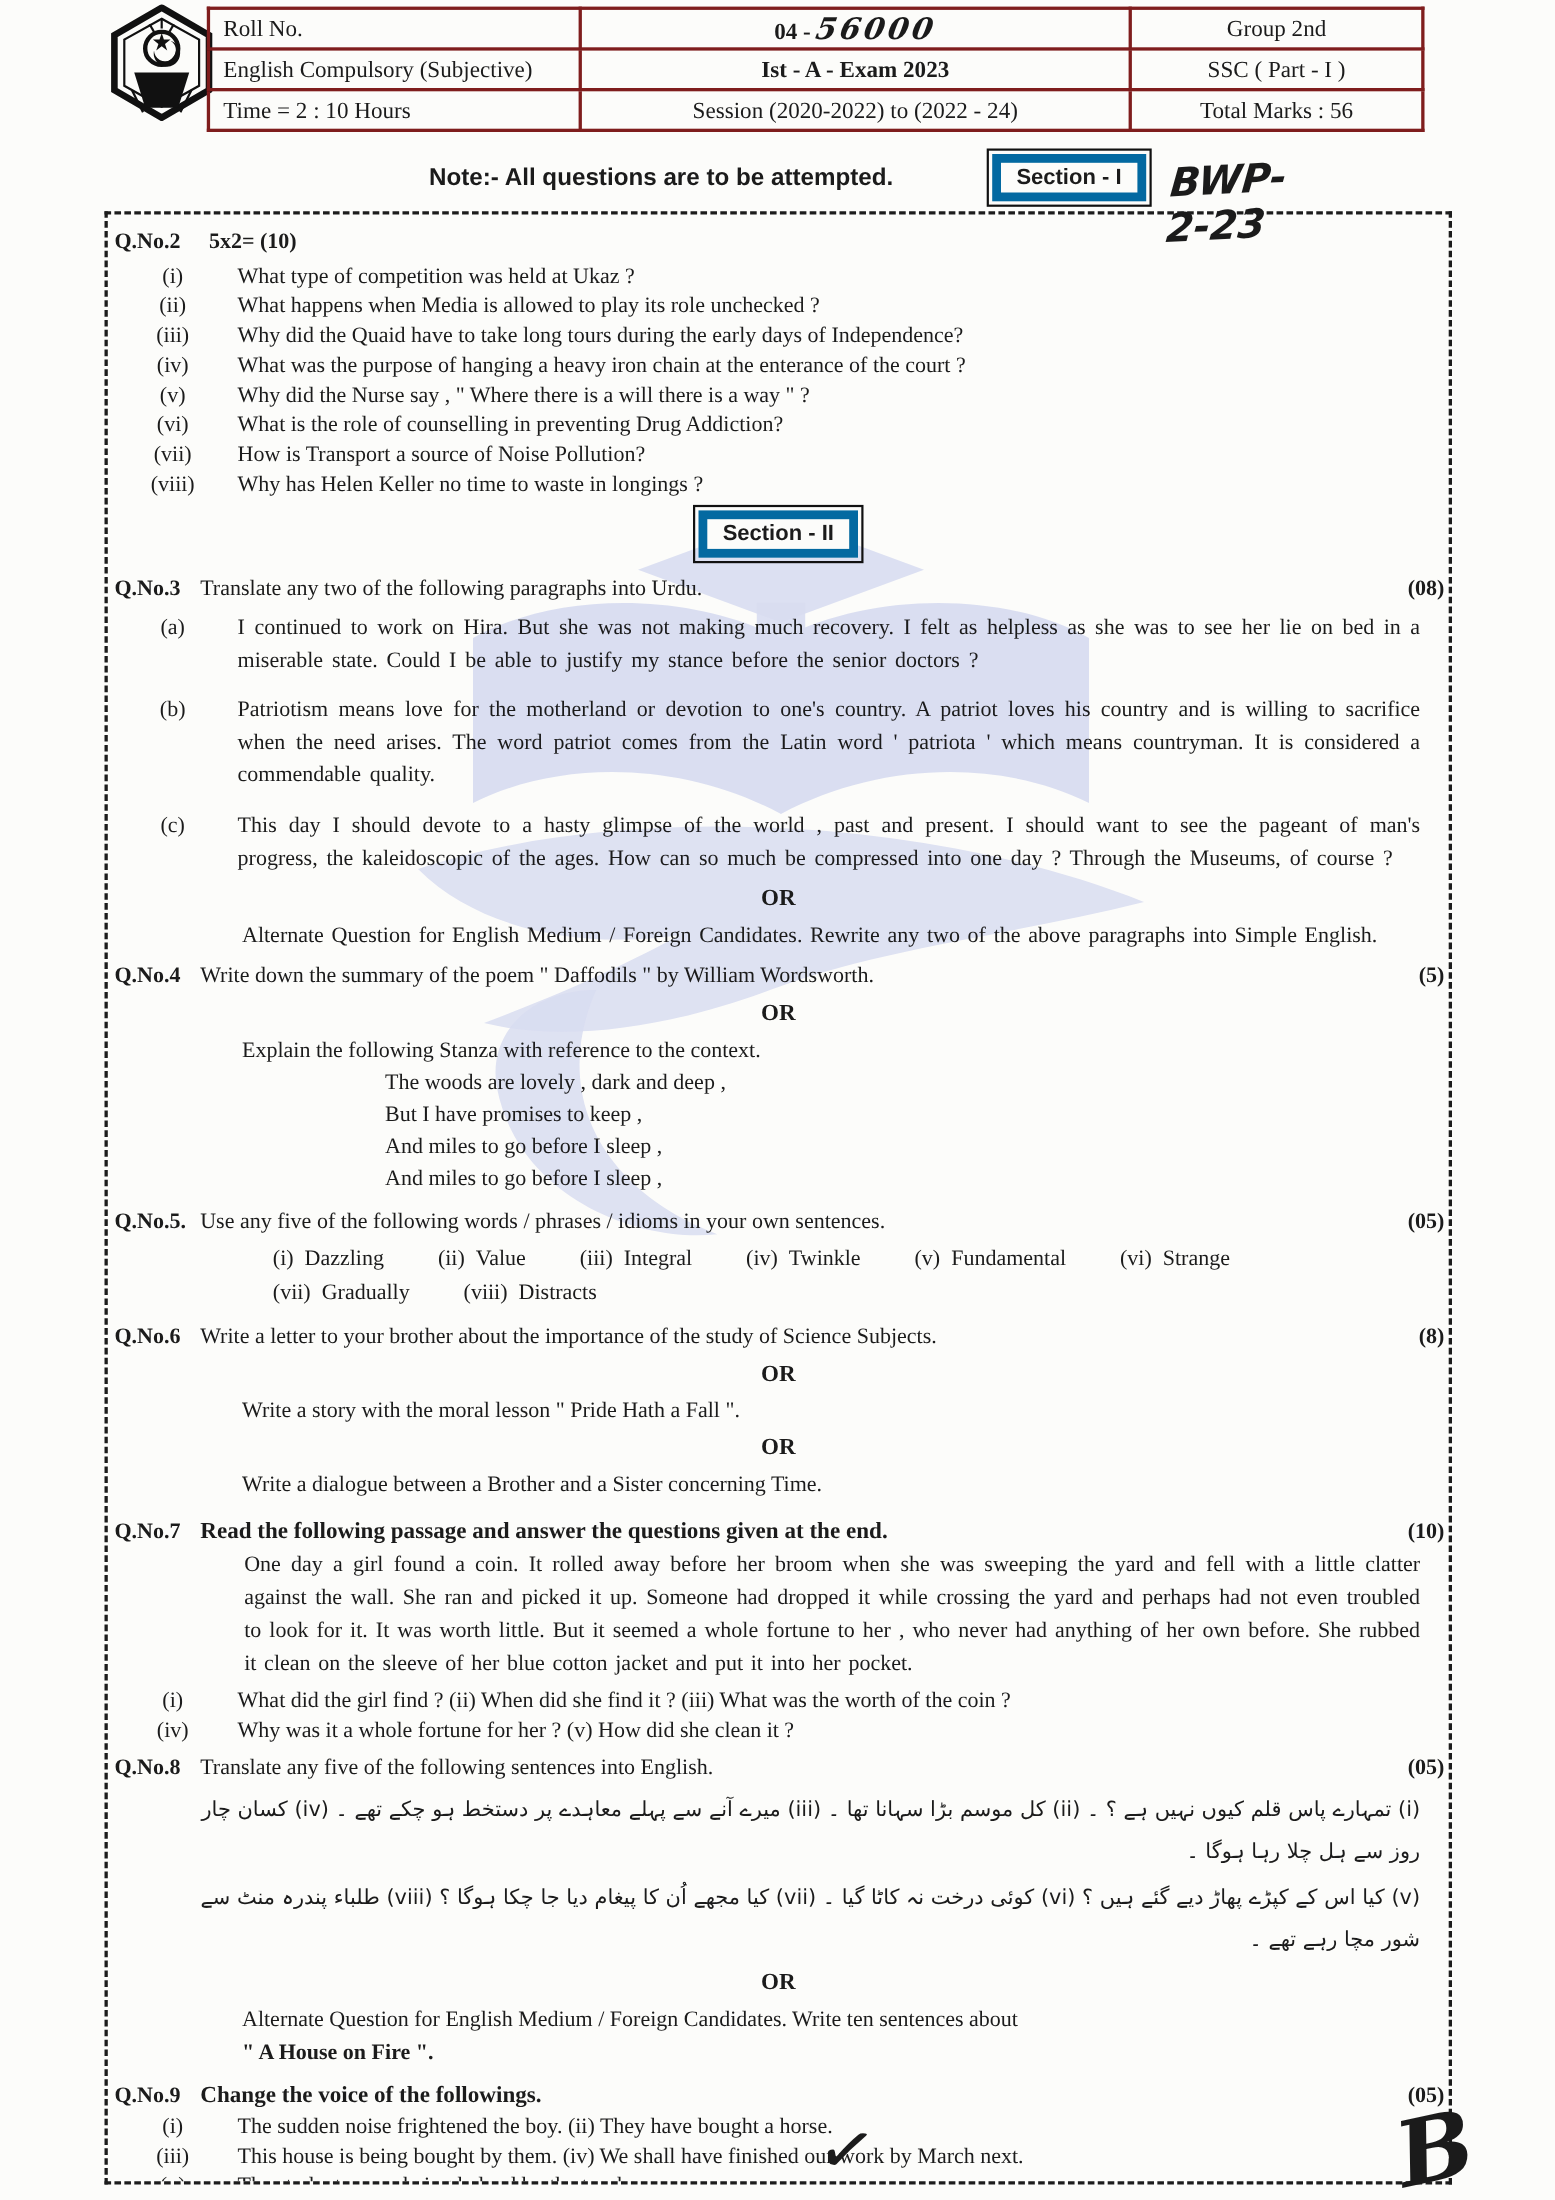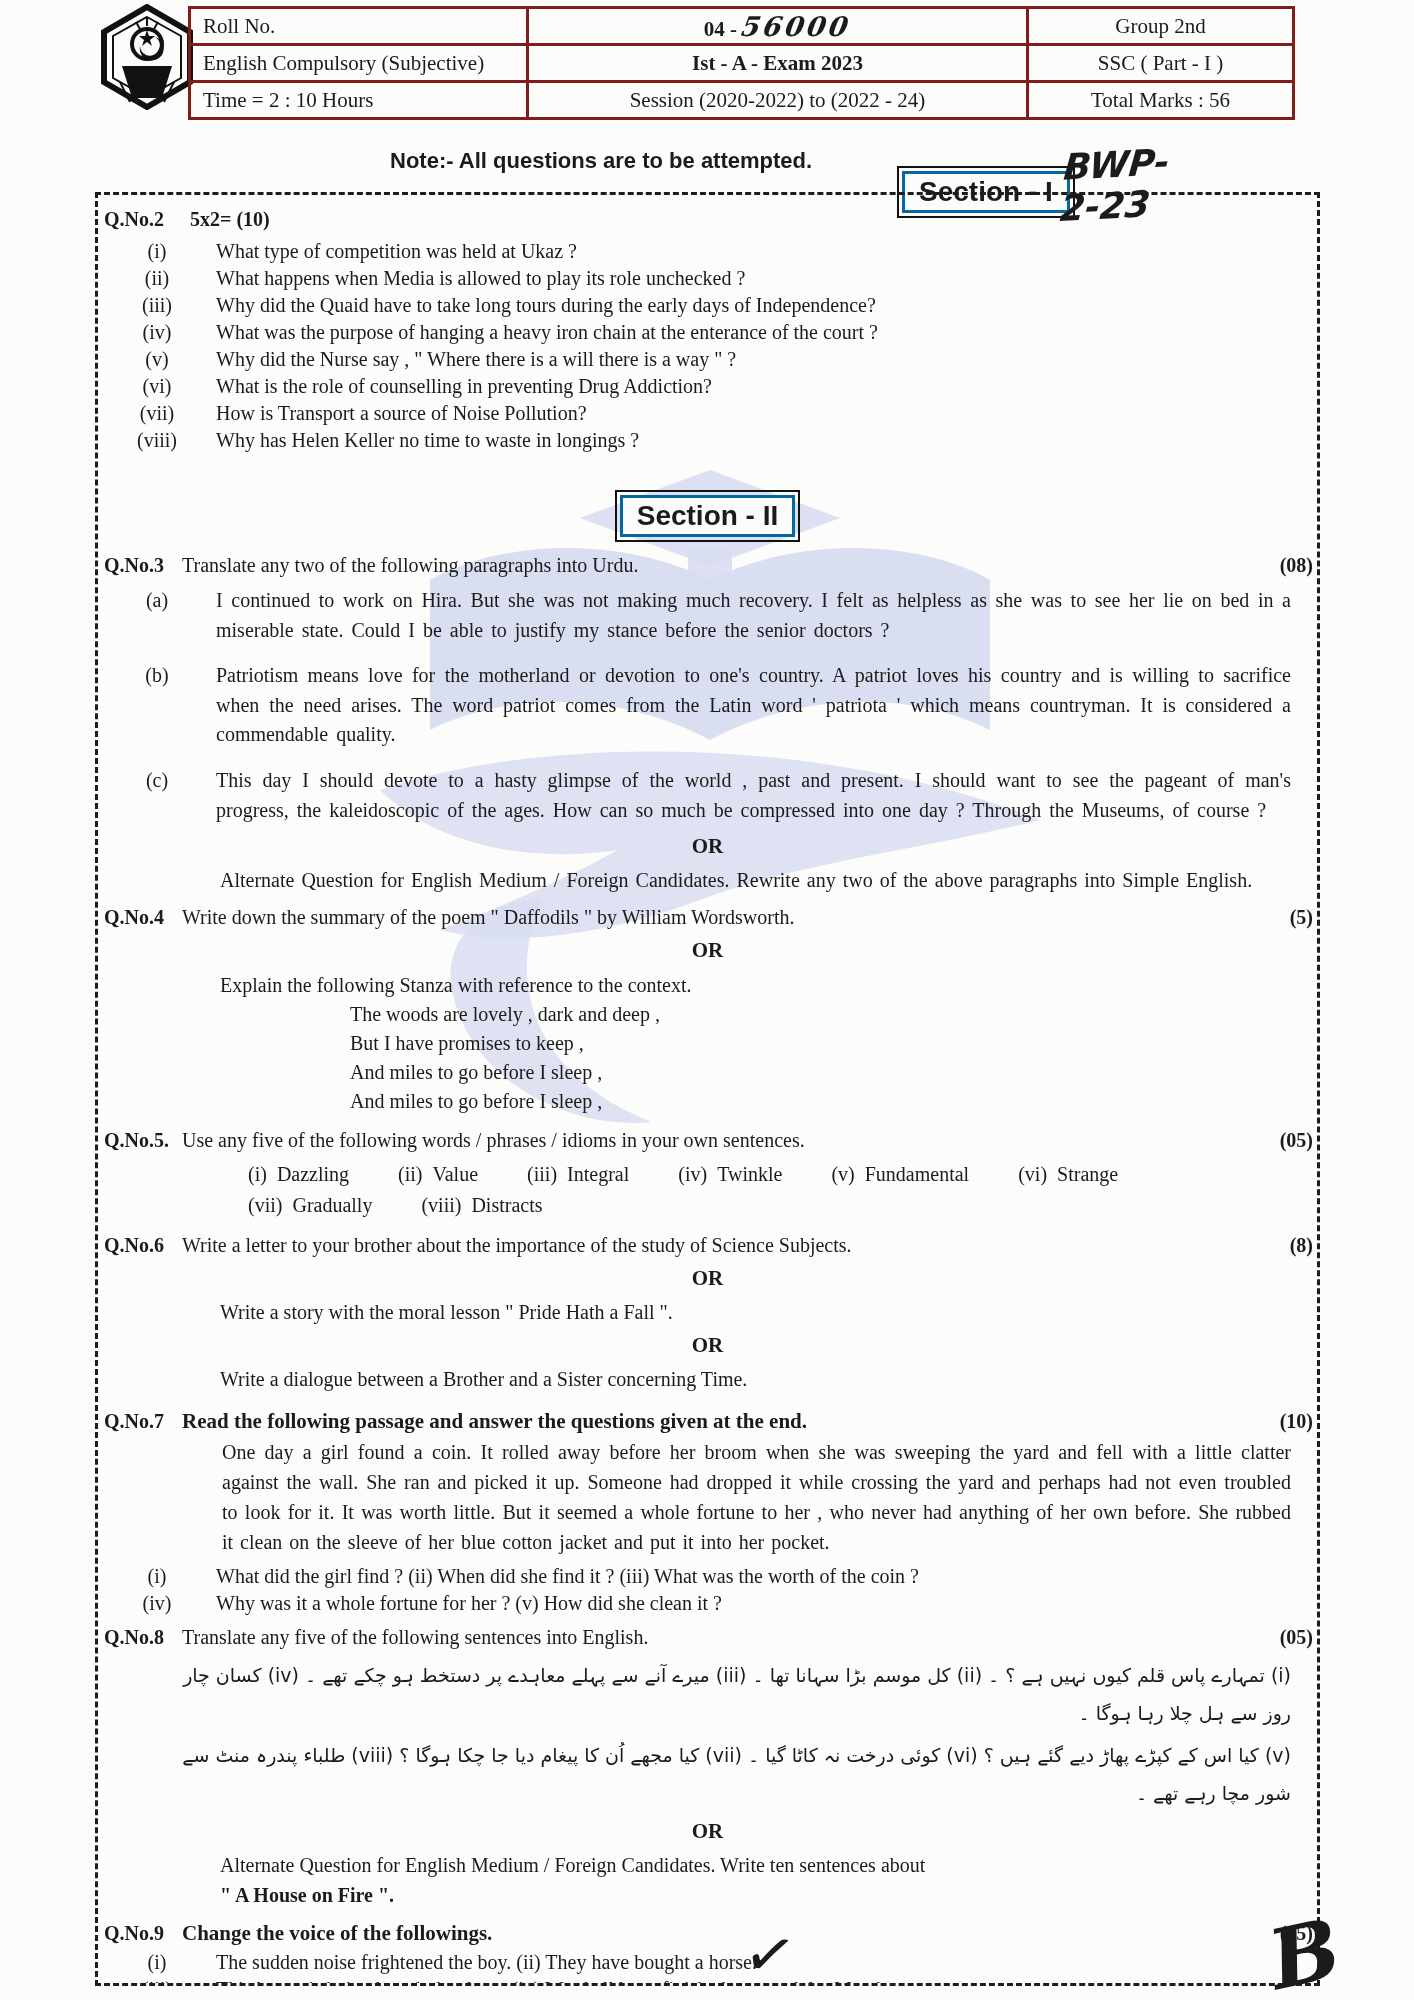--- a/index.html
+++ b/index.html
@@ -10,22 +10,22 @@
   table.hdr{position:absolute;left:188px;top:6px;width:1104px;border-collapse:collapse;
             table-layout:fixed;font-size:21px;}
   table.hdr td{border:3px solid #7f1d1d;padding:1px 12px;height:32px;vertical-align:middle;}
   td.c2,td.c3{text-align:center;}
   .bold{font-weight:700;}
   .hand{font-family:"DejaVu Serif",serif;font-style:italic;font-weight:700;font-size:27px;
         letter-spacing:3px;display:inline-block;transform:skewX(-10deg);}
   .note-row{position:absolute;left:0;top:138px;width:1126px;height:70px;}
   .note-text{position:absolute;left:390px;top:10px;font-family:"Liberation Sans",sans-serif;
              font-weight:700;font-size:22px;}
-  .sbox{border:3px solid #0369a1;outline:2px solid #111;outline-offset:3px;padding:2px 14px;
-        font-family:"Liberation Sans",sans-serif;font-weight:700;font-size:28px;background:#fcfcfa;margin-top:31px;}
+  .sbox{border:8px solid #0369a1;outline:2px solid #111;outline-offset:3px;padding:2px 14px;
+        font-family:"Liberation Sans",sans-serif;font-weight:700;font-size:20px;background:#fcfcfa;}
   .sec1{position:absolute;left:902px;top:2px;}
   .bwp{position:absolute;left:1062px;top:6px;font-family:"DejaVu Sans",sans-serif;font-style:italic;
        font-weight:600;font-size:36px;transform:rotate(-3deg) skewX(-8deg);}
   
   .watermark{position:absolute;left:320px;top:430px;z-index:1;opacity:0.42;}
   
   .content{position:absolute;left:95px;top:192px;width:1225px;height:1794px;box-sizing:border-box;
            border:3px dashed #1c1c1c;padding:10px 0 0 0;z-index:2;overflow:hidden;font-size:20px;}
   .qrow{display:flex;align-items:baseline;line-height:1.45;}
   .qnum{flex:0 0 78px;font-weight:700;padding-left:6px;white-space:nowrap;font-family:Liberation Serif, serif;}

